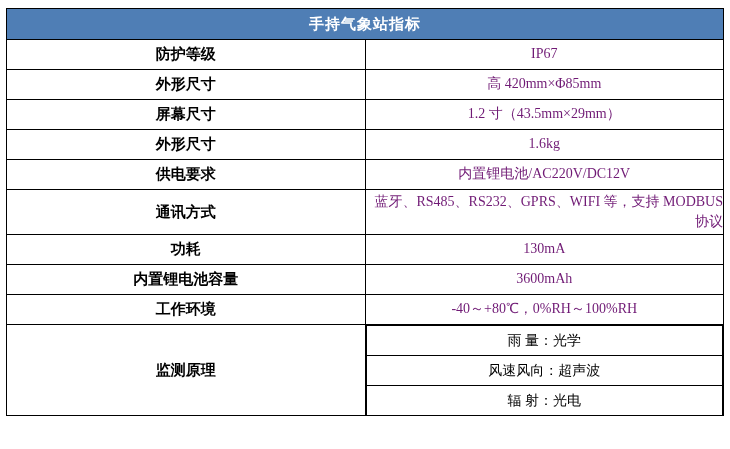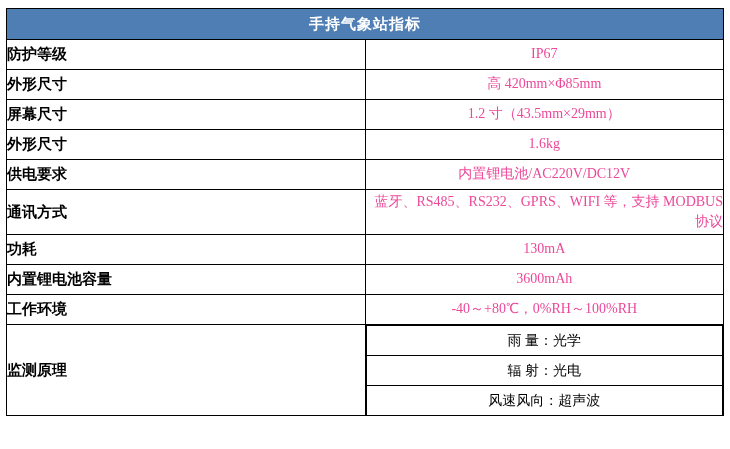--- a/index.html
+++ b/index.html
@@ -35,30 +35,31 @@
     color: #ffffff;
     text-align: center;
     font-weight: bold;
     font-size: 15px;
     height: 30px;
     letter-spacing: 1px;
     font-family: "Liberation Sans", sans-serif;
   }
   .label-cell {
     width: 250px;
+    text-align: center;
     font-weight: bold;
     font-size: 15px;
     color: #000000;
     height: 29px;
     font-family: "Liberation Sans", sans-serif;
   }
   .value-cell {
     text-align: center;
     font-size: 14px;
-    color: #ec4899;
+    color: #701a75;
     height: 29px;
     font-family: "Liberation Serif", serif;
     line-height: 1.45;
     padding: 3px 6px;
   }
   .value-cell.two-line {
     height: 44px;
   }
   .inner-table {
     border-collapse: collapse;
@@ -140,24 +141,24 @@
 
       <tr>
         <td class="label-cell">监测原理</td>
         <td style="padding:0;">
           <table class="inner-table">
             <tbody>
               <tr>
                 <td>雨  量：光学</td>
               </tr>
               <tr>
-                <td>辐  射：光电</td>
+                <td>风速风向：超声波</td>
               </tr>
               <tr>
-                <td>风速风向：超声波</td>
+                <td>辐  射：光电</td>
               </tr>
             </tbody>
           </table>
         </td>
       </tr>
     </tbody>
   </table>
 </div>
 
 </body></html>

